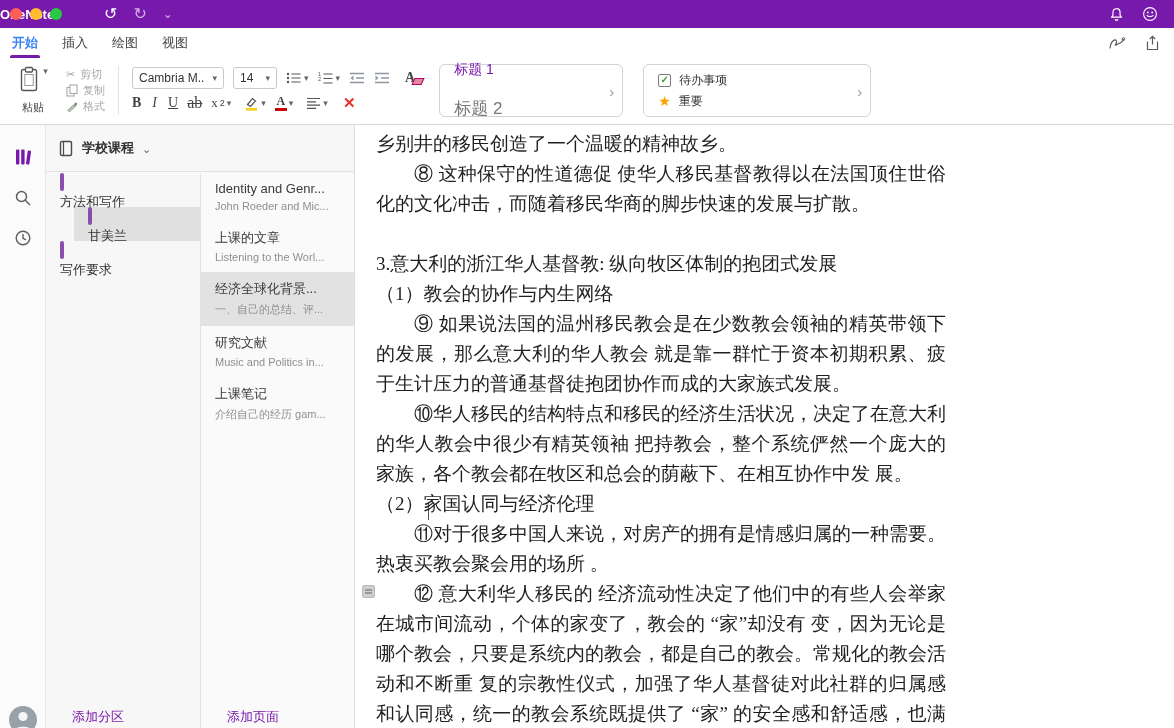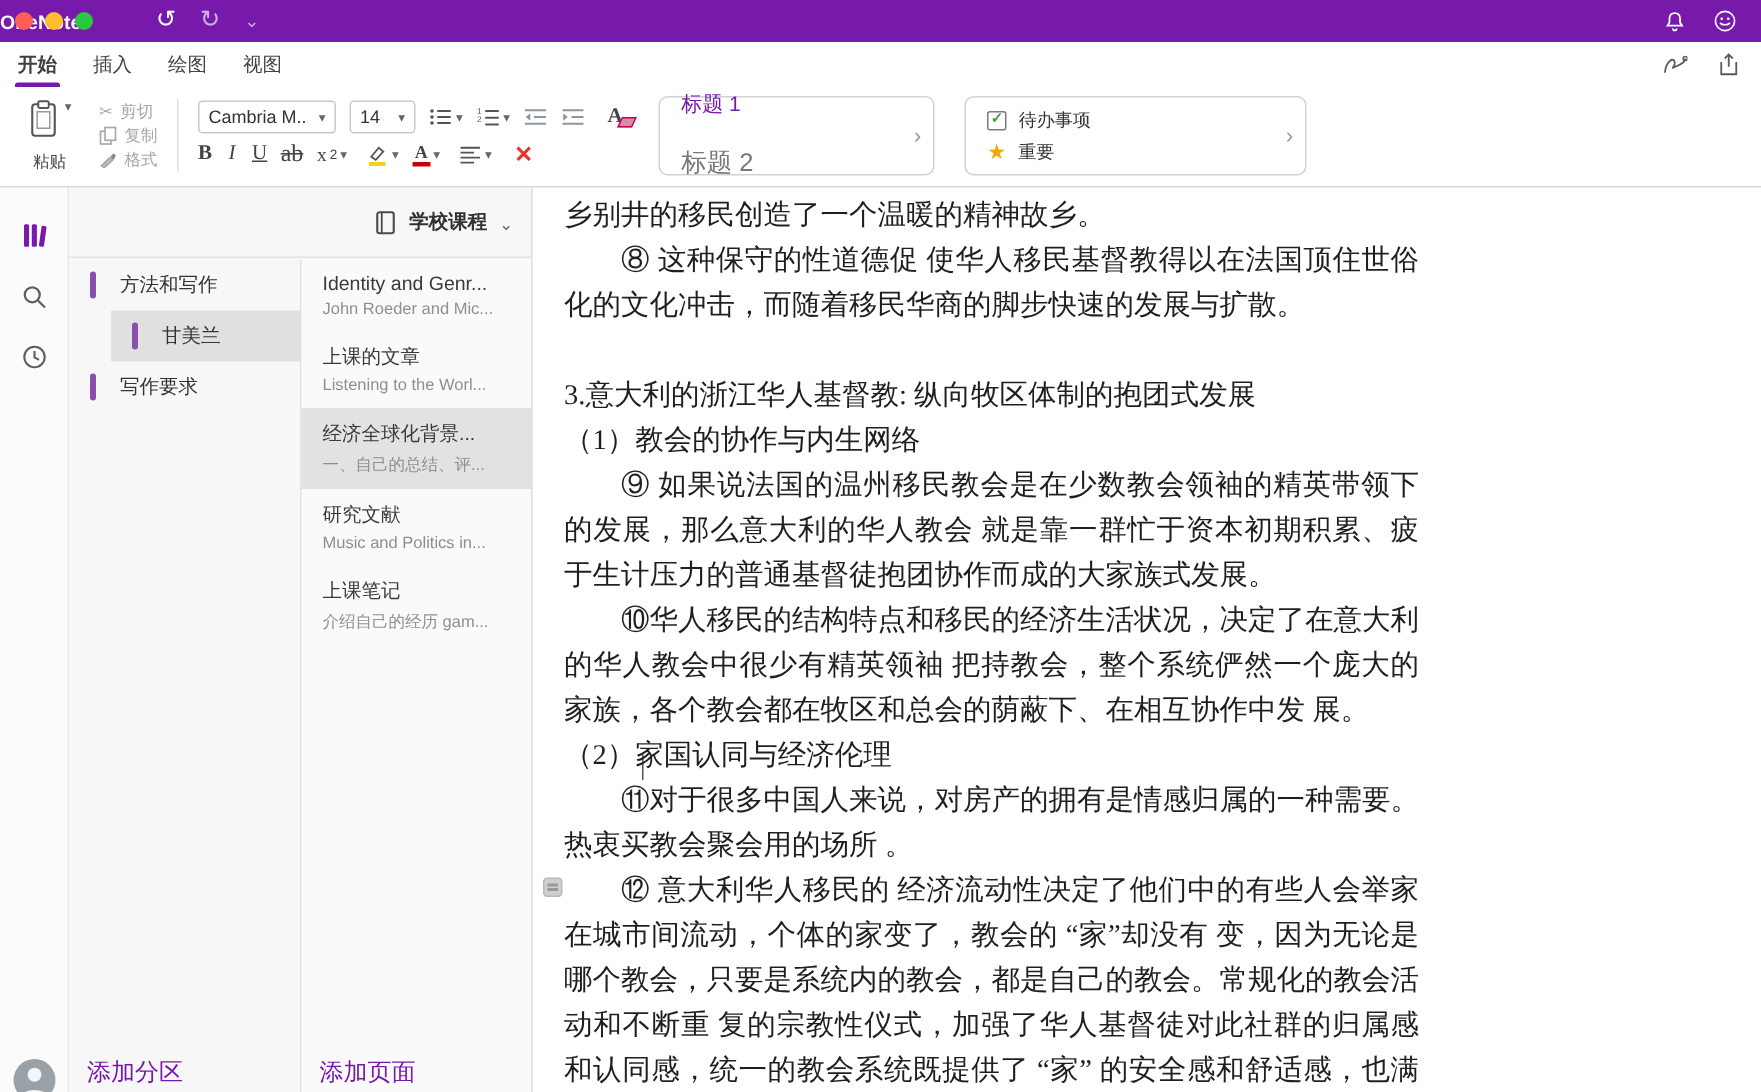--- a/index.html
+++ b/index.html
@@ -15,21 +15,21 @@
   .dot.red{background:#ff5f57}.dot.yellow{background:#febc2e}.dot.green{background:#28c840}
   .tb-icons { margin-left:42px; display:flex; gap:16px; align-items:center; z-index:2; }
   .tbi { font-size:16px; line-height:16px; color:#fff; cursor:default; }
   .tbi.dim { opacity:.65; }
   .tbi.small { font-size:12px; }
   .tb-right { position:absolute; right:16px; display:flex; gap:18px; align-items:center; z-index:2; }
 
   
   .tabbar { position:absolute; top:28px; left:0; right:0; height:30px; background:#fff; display:flex; align-items:center; z-index:20; }
   .tab { position:relative; padding:0 12px; font-size:13px; color:#444; height:30px; display:flex; align-items:center; cursor:default; }
-  .tab.active { color:#404040; font-weight:bold; }
+  .tab.active { color:#3b82f6; font-weight:bold; }
   .tab.active::after { content:""; position:absolute; left:10px; right:10px; bottom:0; height:3px; background:#7719AA; border-radius:2px 2px 0 0; }
   .tabbar-right { margin-left:auto; display:flex; gap:20px; margin-right:14px; align-items:center; }
 
   
   .ribbon { position:absolute; top:58px; left:0; right:0; height:67px; background:#fff; border-bottom:1px solid #d8d8d8; display:flex; align-items:stretch; padding:6px 8px 7px 10px; gap:10px; z-index:10; }
   .paste-group { display:flex; flex-direction:column; align-items:center; justify-content:space-between; width:46px; padding:2px 0; }
   .paste-top { display:flex; align-items:flex-start; gap:3px; }
   .paste-label { font-size:11px; color:#444;font-family:Liberation Mono, monospace; }
   .caret { font-size:9px; color:#666; line-height:10px; }
   .clip-actions { display:flex; flex-direction:column; justify-content:space-between; padding:3px 0; }
@@ -58,34 +58,34 @@
   .tag-row { display:flex; align-items:center; gap:8px; font-size:12px; color:#333; }
   .cbox { width:13px; height:13px; border:1.5px solid #7a7a7a; border-radius:2px; display:flex; align-items:center; justify-content:center; font-size:10px; color:#3f9b3f; font-weight:bold; line-height:10px; background:#fff; }
   .star { color:#f7a500; font-size:14px; line-height:14px; }
 
   
   .rail { position:absolute; left:0; top:125px; bottom:0; width:46px; background:#fcfbfc; border-right:1px solid #e8e8e8; z-index:5; }
   .rail-icons { display:flex; flex-direction:column; align-items:center; gap:22px; padding-top:22px; }
   .rail-avatar { position:absolute; bottom:-7px; left:8px; }
 
   .panel { position:absolute; left:46px; top:125px; bottom:0; width:309px; background:#f8f7f8; border-right:1px solid #dedede; z-index:5; }
-  .panel-header { height:47px; border-bottom:1px solid #e2e2e2; display:flex; align-items:center; padding:0 12px; gap:8px;justify-content:flex-end; }
+  .panel-header { height:47px; border-bottom:1px solid #e2e2e2; display:flex; align-items:center; padding:0 12px; gap:8px; }
   .nb-title { font-size:13px; font-weight:bold; color:#323232; }
   .nb-chevron { font-size:11px; color:#666; margin-top:2px; }
   .panel-cols { position:absolute; top:48px; bottom:0; left:0; right:0; display:flex; }
   .sections-col { width:154px; position:relative; }
-  .section-row { height:34px; display:flex; align-items:center; gap:16px; padding-left:14px; font-size:13px; color:#333; cursor:default; }
+  .section-row { height:34px; display:flex; gap:2px; padding-left:14px; font-size:13px; color:#333; cursor:default;flex-direction:column; }
   .section-row.selected { background:#e1e0e1;margin-left:28px; }
   .strip { width:4px; height:18px; border-radius:2px; background:#8a4fae; flex:0 0 auto; }
   .pages-col { flex:1; border-left:1px solid #e2e2e2; background:#fbfafb; position:relative; }
   .page-row { padding:8px 12px 9px 14px; cursor:default; }
   .page-row.selected { background:#e3e2e3; }
   .pr-title { font-size:13px; color:#3a3a3a; white-space:nowrap; overflow:hidden; }
   .pr-sub { font-size:11px; color:#8f8f8f; margin-top:4px; white-space:nowrap; overflow:hidden; }
-  .add-link { position:absolute; bottom:2px; left:12px; font-size:16px; color:#7719AA; cursor:default; }
+  .add-link { position:absolute; bottom:2px; left:26px; font-size:13px; color:#7719AA; cursor:default; }
 
   
   .content { position:absolute; left:356px; top:125px; right:0; bottom:0; background:#fff; overflow:hidden; }
   .page-text { position:absolute; left:20px; top:4px; width:570px; font-family:"Liberation Serif",serif; font-size:19px; line-height:30px; color:#1f1f1f; }
   .page-text p { margin:0; text-align:justify; }
   .page-text p.indent { text-indent:2em; }
   .spacer { height:30px; }
   .para-handle { position:absolute; left:6px; top:460px; width:13px; height:13px; background:#cfcfcf; border-radius:3px; box-shadow:inset 0 0 0 1px #b9b9b9; }
   .para-handle::after { content:""; position:absolute; left:3px; right:3px; top:4px; height:1.5px; background:#9a9a9a; box-shadow:0 3px 0 #9a9a9a; }
   .text-cursor { position:absolute; left:72px; top:378px; width:1px; height:17px; background:#555; }

